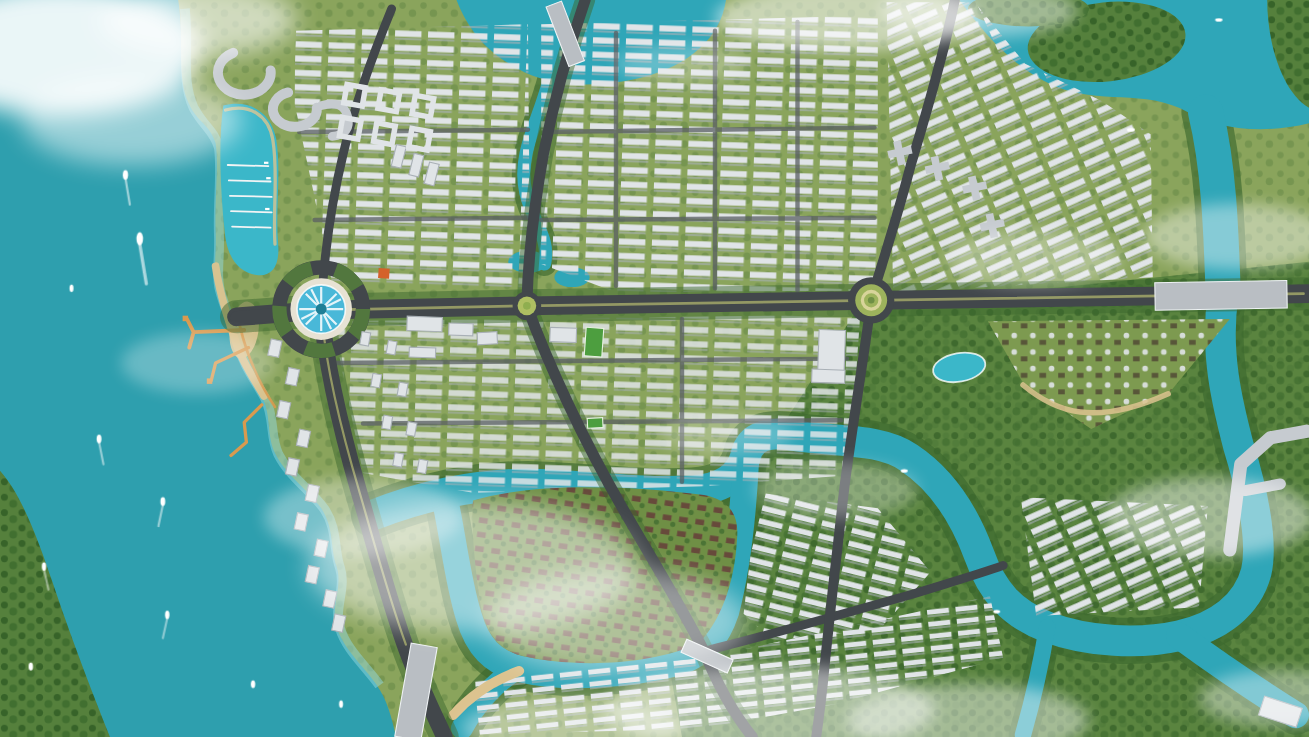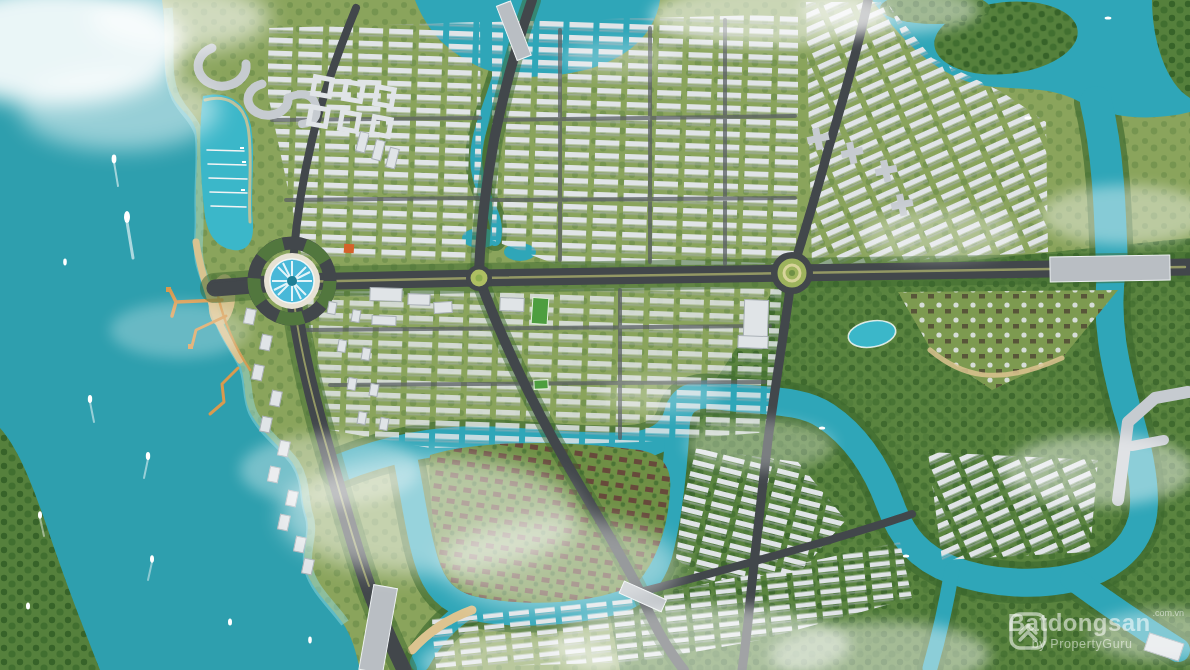--- a/index.html
+++ b/index.html
@@ -389,27 +389,13 @@
         </g>
     <g>
           <ellipse cx="906" cy="556" rx="3.2" ry="1.6" class="boat"></ellipse>
         </g>
     <g>
           <ellipse cx="1108" cy="18" rx="3.4" ry="1.6" class="boat"></ellipse>
         </g>
   </g>
 </svg>
 
-<div class="wm">
-  <svg width="40" height="40" viewBox="0 0 40 40">
-    <rect x="3" y="3" width="34" height="34" rx="9" fill="none" stroke="currentColor" stroke-width="3.4"></rect>
-    <path d="M12,22 L20,14 L28,22" fill="none" stroke="currentColor" stroke-width="3.4" stroke-linecap="round" stroke-linejoin="round"></path>
-    <path d="M12,29 L20,21 L28,29" fill="none" stroke="currentColor" stroke-width="3.4" stroke-linecap="round" stroke-linejoin="round"></path>
-  </svg>
-  <div class="txt">
-    <div class="brandrow">
-      <span class="brand">Batdongsan</span>
-      <span class="suffix">.com.vn</span>
-    </div>
-    <span class="byline">by PropertyGuru</span>
-  </div>
 </div>
-</div>
 
 </body></html>

